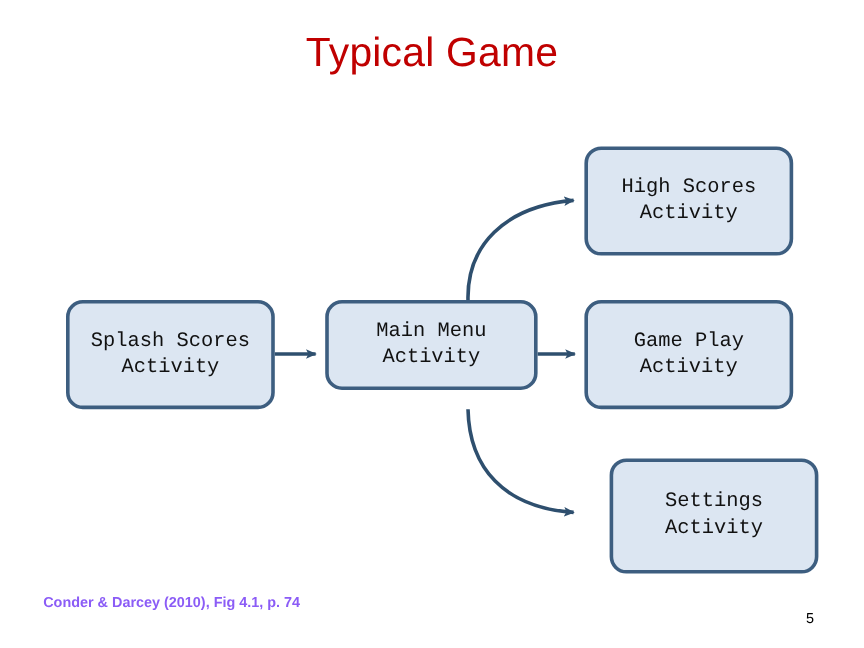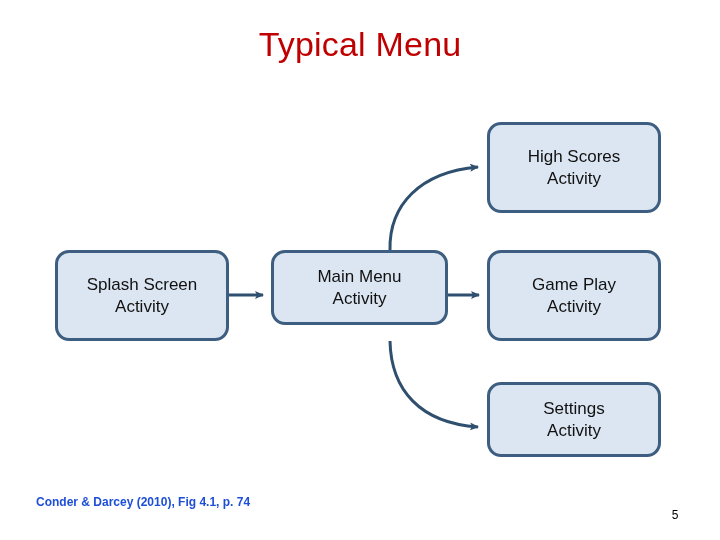--- a/index.html
+++ b/index.html
@@ -67,55 +67,56 @@
     align-items: center;
     justify-content: center;
     text-align: center;
     z-index: 3;
   }
   .activity-label {
     font-size: 17px;
     line-height: 22px;
     color: #111111;
     padding: 0 6px;
+    font-family: Liberation Mono, monospace;
   }
 
   #box-splash   { left: 55px;  top: 250px; width: 174px; height: 91px; }
   #box-mainmenu { left: 271px; top: 250px; width: 177px; height: 75px; }
   #box-highscores { left: 487px; top: 122px; width: 174px; height: 91px; }
   #box-gameplay { left: 487px; top: 250px; width: 174px; height: 91px; text-align: center; }
-  #box-settings { left: 487px; top: 382px; width: 174px; height: 75px; align-items: center; }
+  #box-settings { left: 508px; top: 382px; width: 174px; height: 96px; align-items: center; }
 
   
   #citation {
     position: absolute;
     left: 36px;
     top: 495px;
     font-family: "Liberation Sans", sans-serif;
     font-size: 12px;
     font-weight: bold;
-    color: #1d4ed8;
+    color: #8b5cf6;
     white-space: nowrap;
   }
   #page-number {
     position: absolute;
     left: 660px;
     top: 508px;
     width: 30px;
     text-align: center;
     font-size: 12px;
     color: #000000;
   }
 </style>
 </head>
 <body>
 
 <div id="slide">
 
-  <div id="slide-title">Typical Menu</div>
+  <div id="slide-title">Typical Game</div>
 
   <div id="diagram">
 
     <svg id="connectors" viewBox="0 0 720 540">
       <defs>
         <marker id="arrowhead" markerWidth="9" markerHeight="8" refX="8" refY="4" orient="auto" markerUnits="userSpaceOnUse">
           <path d="M0,0 L9,4 L0,8 L2,4 Z" fill="#2E4F6E"></path>
         </marker>
       </defs>
 
@@ -123,21 +124,21 @@
 
       <line x1="448" y1="295" x2="479" y2="295" stroke="#2E4F6E" stroke-width="3" marker-end="url(#arrowhead)"></line>
 
       <path d="M 390,250 C 389,205 420,172 478,167" fill="none" stroke="#2E4F6E" stroke-width="3" marker-end="url(#arrowhead)"></path>
 
       <path d="M 390,341 C 391,390 420,423 478,427" fill="none" stroke="#2E4F6E" stroke-width="3" marker-end="url(#arrowhead)"></path>
     </svg>
 
     <div id="box-splash" class="activity-box">
       <div class="activity-label">
-        <span>Splash Screen</span><br>
+        <span>Splash Scores</span><br>
         <span>Activity</span>
       </div>
     </div>
 
     <div id="box-mainmenu" class="activity-box">
       <div class="activity-label">
         <span>Main Menu</span><br>
         <span>Activity</span>
       </div>
     </div>

